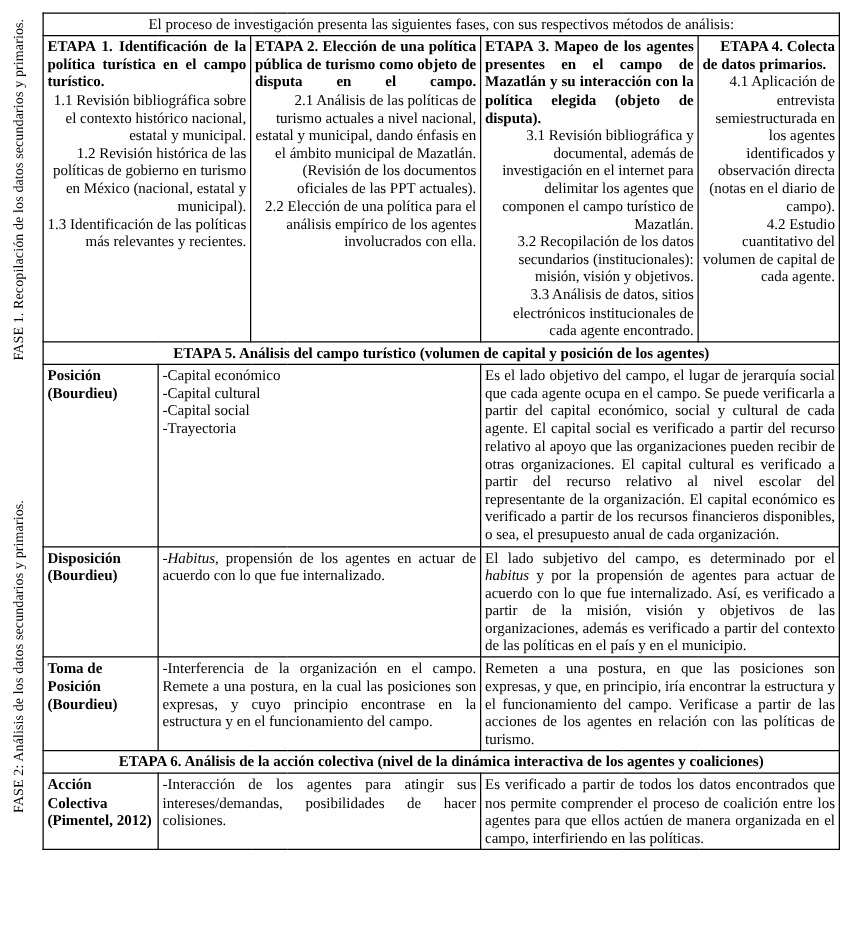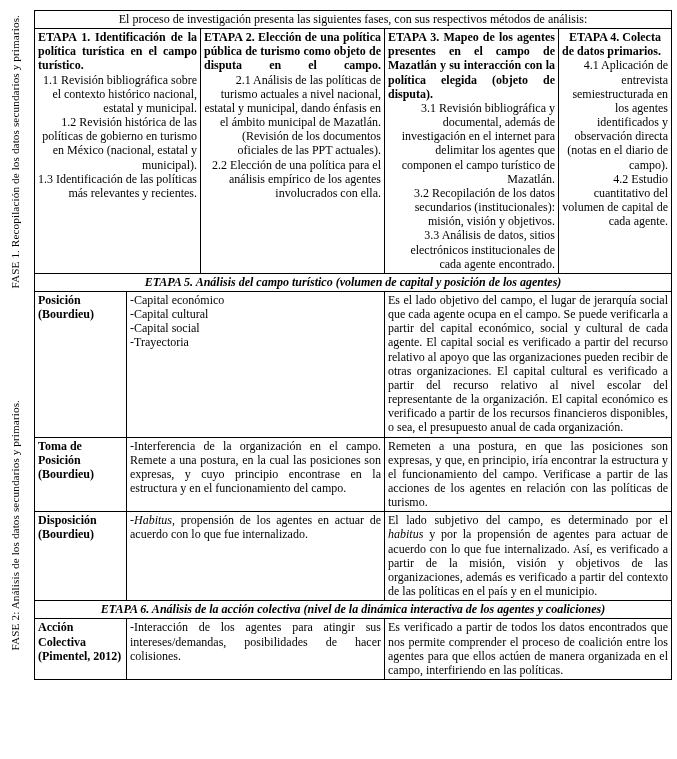--- a/index.html
+++ b/index.html
@@ -72,33 +72,32 @@
     text-align: center;
     font-weight: normal;
     padding-top: 1px;
     padding-bottom: 2px;
   }
   .banner-bold {
     text-align: center;
     font-weight: bold;
     padding-top: 1px;
     padding-bottom: 2px;
-    font-style: italic;
   }
 
   
   .etapa-cell p { margin: 0; }
   .etapa-cell .head {
     font-weight: bold;
     text-align: justify;
     text-align-last: justify;
     margin-bottom: 0;
   }
   .etapa-cell .head.nojust {
-    text-align: center;
+    text-align: right;
     text-align-last: left;
   }
   .etapa-cell .body {
     text-align: right;
     margin: 0;
   }
 
   
   .col-head {
     text-align: center;
@@ -190,36 +189,36 @@
     <tr>
       <td class="concept-name" style="white-space:pre-line">Posición (Bourdieu)</td>
       <td class="cat-cell plain" colspan="3" style="white-space:pre-line">-Capital económico
 -Capital cultural
 -Capital social
 -Trayectoria</td>
       <td class="crit-cell" colspan="3">Es el lado objetivo del campo, el lugar de jerarquía social que cada agente ocupa en el campo. Se puede verificarla a partir del capital económico, social y cultural de cada agente. El capital social es verificado a partir del recurso relativo al apoyo que las organizaciones pueden recibir de otras organizaciones. El capital cultural es verificado a partir del recurso relativo al nivel escolar del representante de la organización. El capital económico es verificado a partir de los recursos financieros disponibles, o sea, el presupuesto anual de cada organización.</td>
     </tr>
 
     <tr>
-      <td class="concept-name" style="white-space:pre-line">Toma de Posición (Bourdieu)</td>
-      <td class="cat-cell" colspan="3">-Interferencia de la organización en el campo. Remete a una postura, en la cual las posiciones son expresas, y cuyo principio encontrase en la estructura y en el funcionamiento del campo.</td>
-      <td class="crit-cell" colspan="3">Remeten a una postura, en que las posiciones son expresas, y que, en principio, iría encontrar la estructura y el funcionamiento del campo. Verificase a partir de las acciones de los agentes en relación con las políticas de turismo.</td>
-    </tr>
-
-    <tr>
       <td class="concept-name" style="white-space:pre-line">Disposición (Bourdieu)</td>
       <td class="cat-cell" colspan="3">
             <p><span>-</span><em>Habitus</em><span>, propensión de los agentes en actuar de acuerdo con lo que fue internalizado.</span></p>
           </td>
       <td class="crit-cell" colspan="3">
             <p><span>El lado subjetivo del campo, es determinado por el </span><em>habitus</em><span> y por la propensión de agentes para actuar de acuerdo con lo que fue internalizado. Así, es verificado a partir de la misión, visión y objetivos de las organizaciones, además es verificado a partir del contexto de las políticas en el país y en el municipio.</span></p>
           </td>
     </tr>
 
     <tr>
+      <td class="concept-name" style="white-space:pre-line">Toma de Posición (Bourdieu)</td>
+      <td class="cat-cell" colspan="3">-Interferencia de la organización en el campo. Remete a una postura, en la cual las posiciones son expresas, y cuyo principio encontrase en la estructura y en el funcionamiento del campo.</td>
+      <td class="crit-cell" colspan="3">Remeten a una postura, en que las posiciones son expresas, y que, en principio, iría encontrar la estructura y el funcionamiento del campo. Verificase a partir de las acciones de los agentes en relación con las políticas de turismo.</td>
+    </tr>
+
+    <tr>
       <td class="banner-bold" colspan="7">ETAPA 6. Análisis de la acción colectiva (nivel de la dinámica interactiva de los agentes y coaliciones)</td>
     </tr>
 
     <tr>
       <td class="concept-name" style="white-space:pre-line">Acción Colectiva (Pimentel, 2012)</td>
       <td class="cat-cell" colspan="3">-Interacción de los agentes para atingir sus intereses/demandas, posibilidades de hacer colisiones.</td>
       <td class="crit-cell" colspan="3">Es verificado a partir de todos los datos encontrados que nos permite comprender el proceso de coalición entre los agentes para que ellos actúen de manera organizada en el campo, interfiriendo en las políticas.</td>
     </tr>
 
   </tbody>

